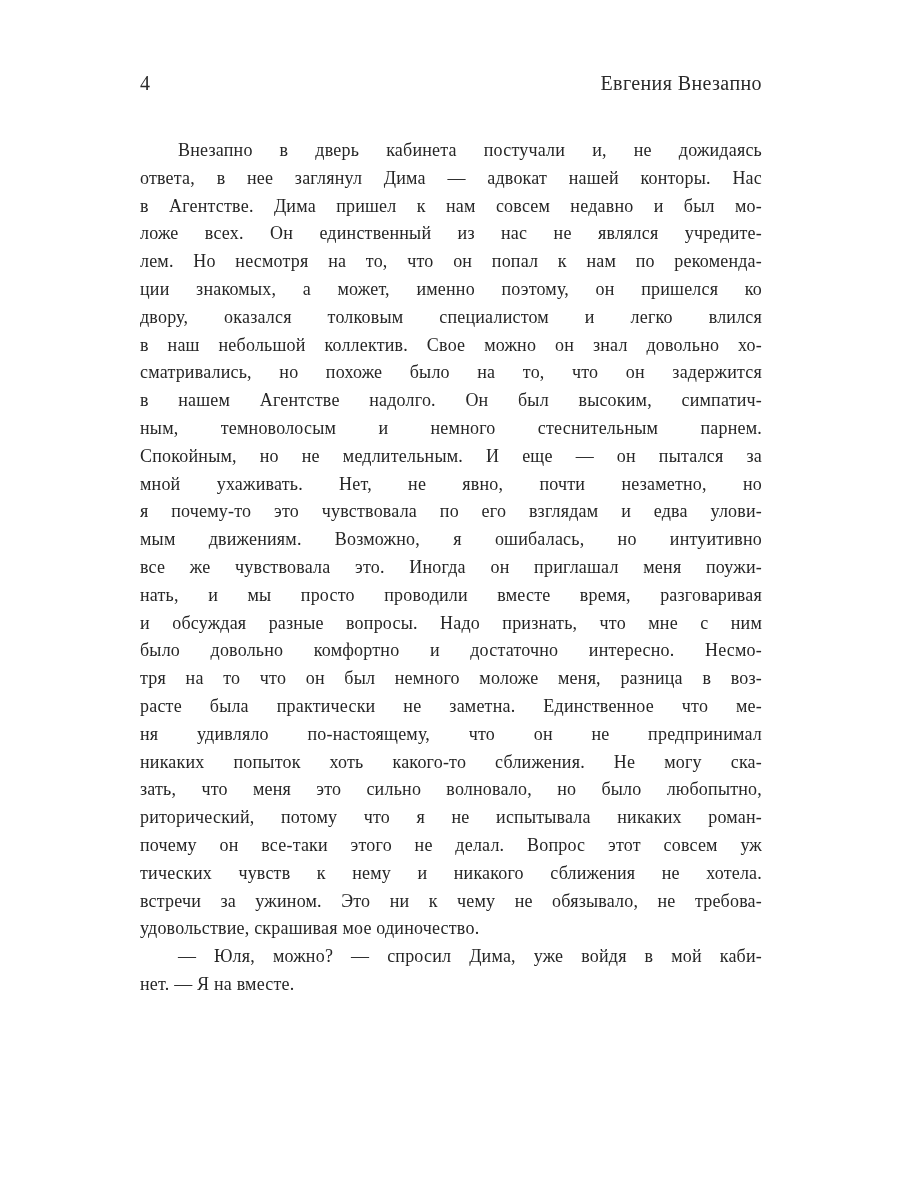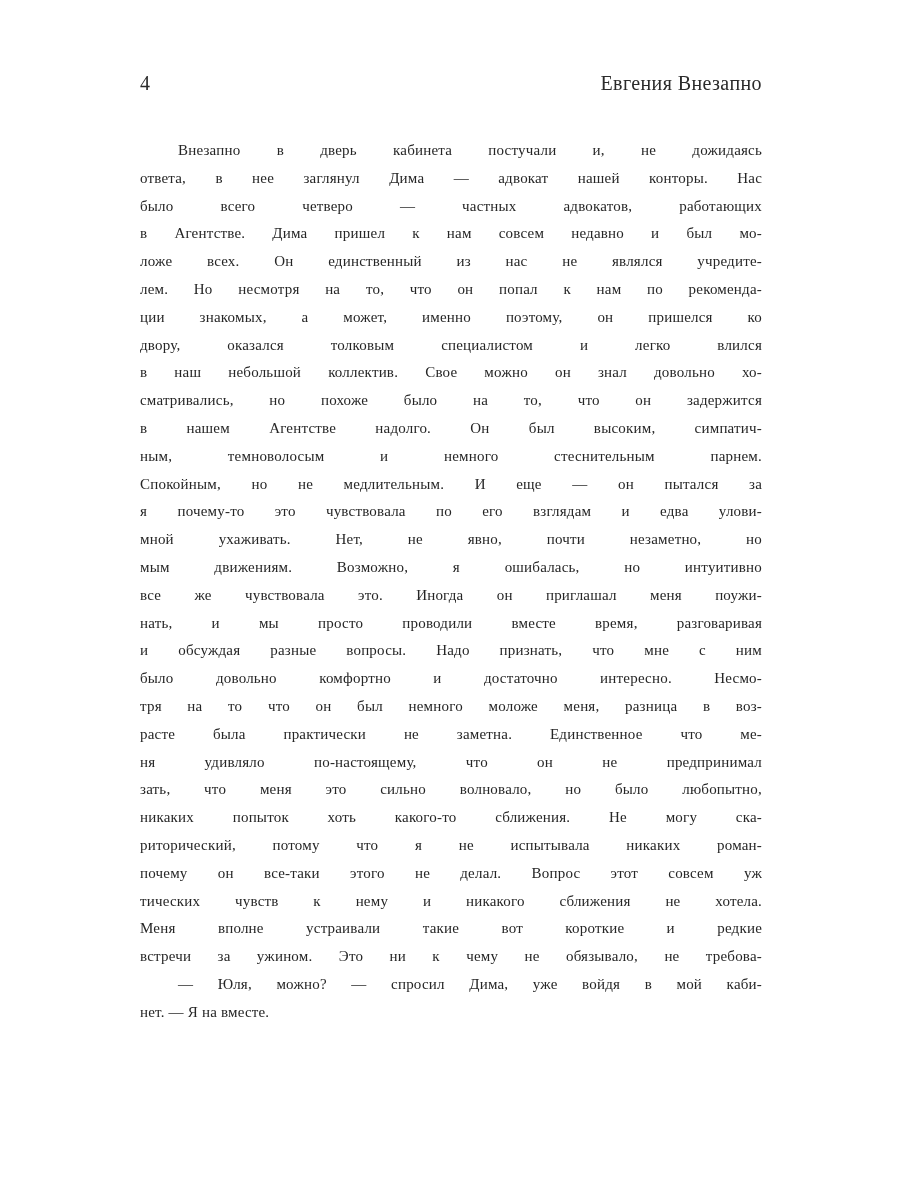--- a/index.html
+++ b/index.html
@@ -28,21 +28,21 @@
     align-items: baseline;
     font-size: 20px;
     letter-spacing: 0.4px;
     color: #2b2b2b;
   }
   .body-text {
     position: absolute;
     left: 140px;
     width: 622px;
     top: 137px;
-    font-size: 15px;
+    font-size: 18px;
     letter-spacing: 0.2px;
     color: #262626;
   }
   .para { width: 100%; }
   .line {
     height: 27.8px;
     line-height: 27.8px;
     text-align: justify;
     text-align-last: justify;
   }
@@ -59,47 +59,46 @@
 
 <div class="page">
   <div class="header">
     <span class="page-num">4</span>
     <span class="author">Евгения Внезапно</span>
   </div>
   <div class="body-text" id="body-text">
       <div class="para">
         <div class="line first">Внезапно в дверь кабинета постучали и, не дожидаясь</div>
         <div class="line">ответа, в нее заглянул Дима — адвокат нашей конторы. Нас</div>
-        <div class="line">было всего четверо — частных адвокатов, работающих</div>
         <div class="line">в Агентстве. Дима пришел к нам совсем недавно и был мо-</div>
         <div class="line">ложе всех. Он единственный из нас не являлся учредите-</div>
         <div class="line">лем. Но несмотря на то, что он попал к нам по рекоменда-</div>
         <div class="line">ции знакомых, а может, именно поэтому, он пришелся ко</div>
         <div class="line">двору, оказался толковым специалистом и легко влился</div>
         <div class="line">в наш небольшой коллектив. Свое можно он знал довольно хо-</div>
         <div class="line">сматривались, но похоже было на то, что он задержится</div>
         <div class="line">в нашем Агентстве надолго. Он был высоким, симпатич-</div>
         <div class="line">ным, темноволосым и немного стеснительным парнем.</div>
         <div class="line">Спокойным, но не медлительным. И еще — он пытался за</div>
+        <div class="line">мной ухаживать. Нет, не явно, почти незаметно, но</div>
         <div class="line">я почему-то это чувствовала по его взглядам и едва улови-</div>
-        <div class="line">мной ухаживать. Нет, не явно, почти незаметно, но</div>
         <div class="line">мым движениям. Возможно, я ошибалась, но интуитивно</div>
         <div class="line">все же чувствовала это. Иногда он приглашал меня поужи-</div>
         <div class="line">нать, и мы просто проводили вместе время, разговаривая</div>
         <div class="line">и обсуждая разные вопросы. Надо признать, что мне с ним</div>
         <div class="line">было довольно комфортно и достаточно интересно. Несмо-</div>
         <div class="line">тря на то что он был немного моложе меня, разница в воз-</div>
         <div class="line">расте была практически не заметна. Единственное что ме-</div>
         <div class="line">ня удивляло по-настоящему, что он не предпринимал</div>
+        <div class="line">никаких попыток хоть какого-то сближения. Не могу ска-</div>
         <div class="line">зать, что меня это сильно волновало, но было любопытно,</div>
-        <div class="line">никаких попыток хоть какого-то сближения. Не могу ска-</div>
         <div class="line">риторический, потому что я не испытывала никаких роман-</div>
         <div class="line">почему он все-таки этого не делал. Вопрос этот совсем уж</div>
         <div class="line">тических чувств к нему и никакого сближения не хотела.</div>
-        <div class="line">Меня вполне устраивали такие вот короткие и редкие</div>
         <div class="line">встречи за ужином. Это ни к чему не обязывало, не требова-</div>
+        <div class="line last">удовольствие, скрашивая мое одиночество.</div>
       </div>
       <div class="para">
         <div class="line first">— Юля, можно? — спросил Дима, уже войдя в мой каби-</div>
         <div class="line last">нет. — Я на вместе.</div>
       </div>
     </div>
 </div>
 
 </body></html>

